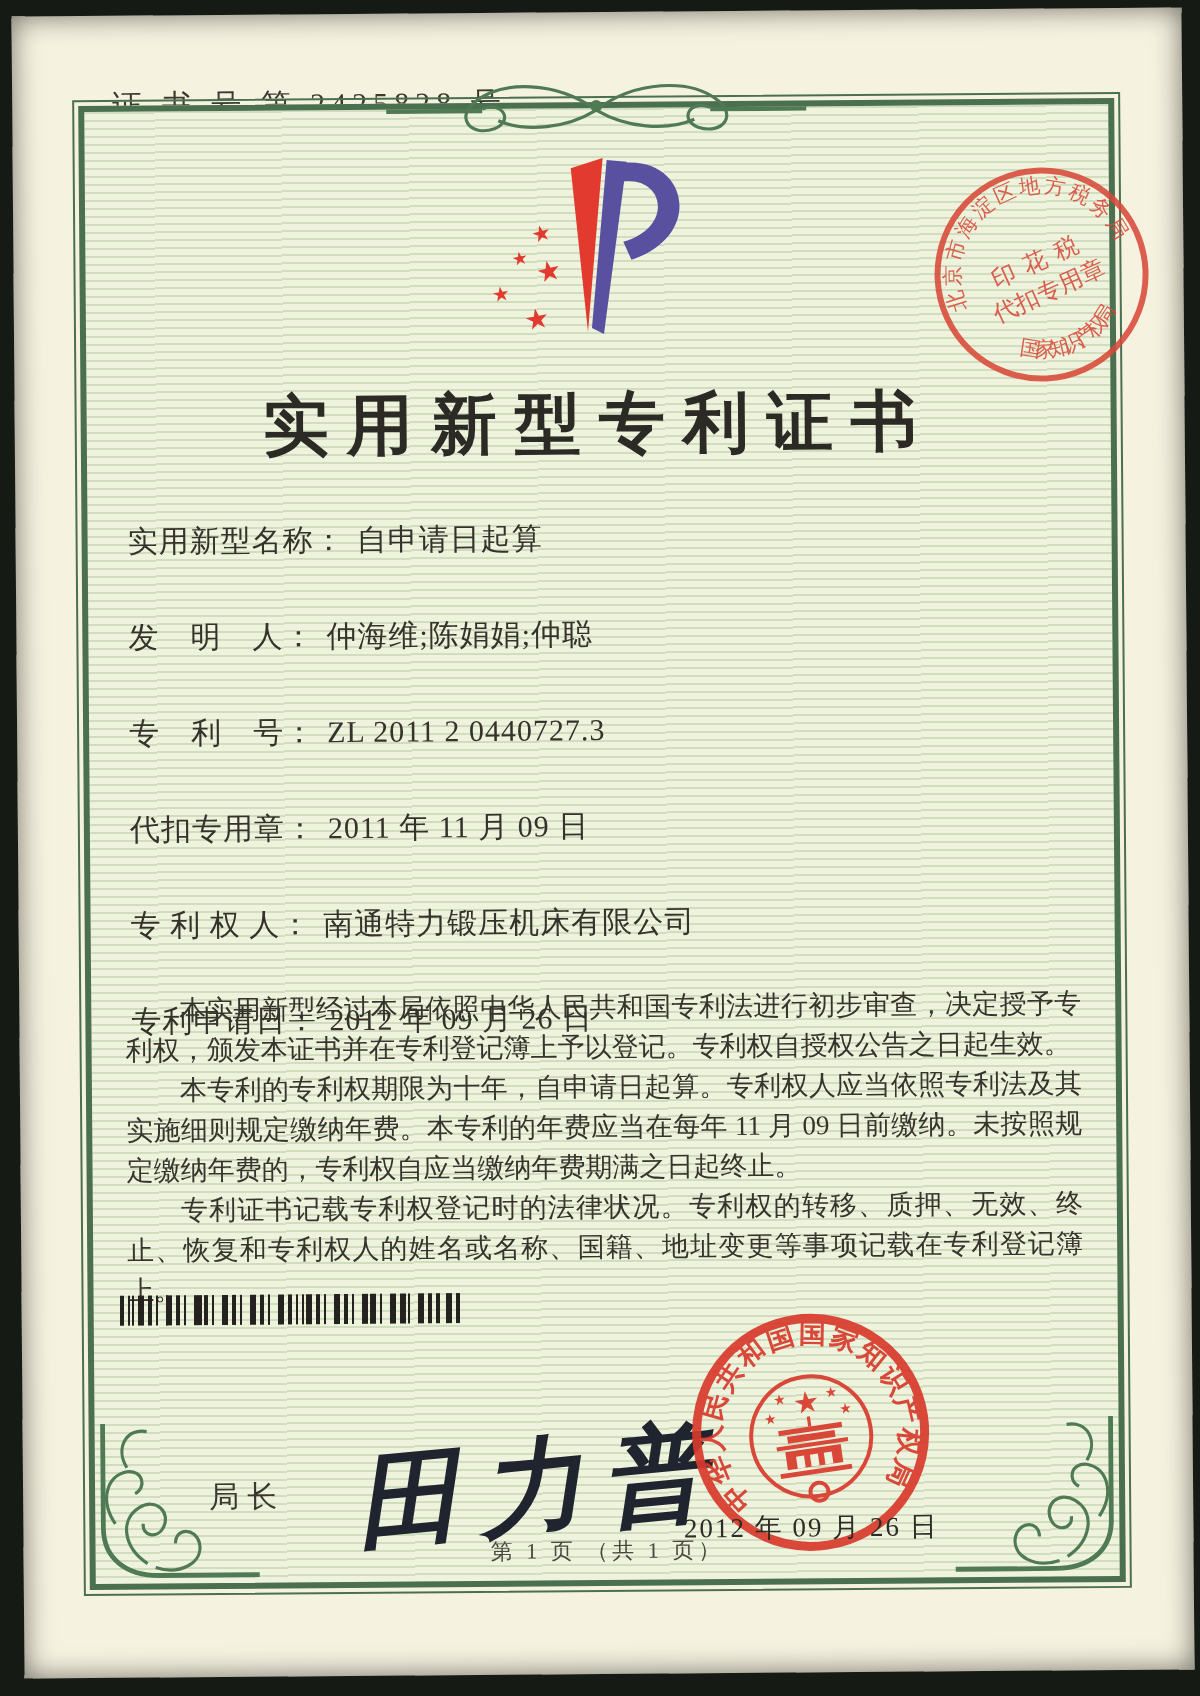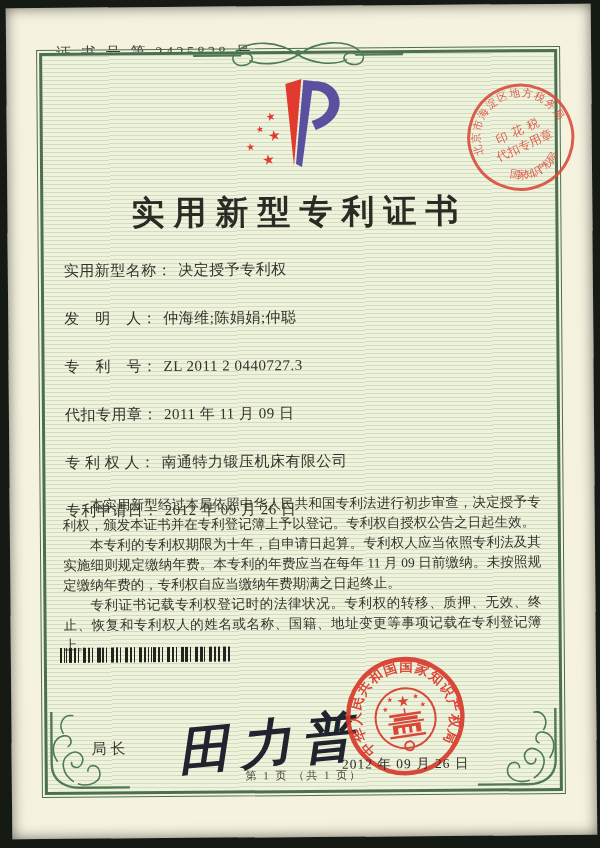--- a/index.html
+++ b/index.html
@@ -45,21 +45,21 @@
     font-size:13.5px;line-height:20px;color:#36342d;text-align:justify;
   }
   .paragraphs p{margin:0;text-indent:2em;}
   .barcode{
     position:absolute;left:13px;top:592px;width:172px;height:15px;
     background-image:
       repeating-linear-gradient(90deg,#24221f 0 2px,rgba(0,0,0,0) 2px 4px,#24221f 4px 5px,rgba(0,0,0,0) 5px 9px,#24221f 9px 12px,rgba(0,0,0,0) 12px 14px),
       repeating-linear-gradient(90deg,rgba(0,0,0,0) 0 6px,#24221f 6px 7px,rgba(0,0,0,0) 7px 17px);
   }
   .director-label{
-    position:absolute;left:44px;top:684px;font-size:15px;letter-spacing:4px;color:#3a382f;
+    position:absolute;left:57px;top:684px;font-size:15px;letter-spacing:4px;color:#3a382f;
   }
   .signature{position:absolute;left:118px;top:638px;}
   .seal{position:absolute;left:283px;top:588px;opacity:.92;}
   .seal-date{
     position:absolute;left:288px;top:702px;width:140px;text-align:center;
     font-size:13.5px;letter-spacing:1px;color:#2e2c26;white-space:nowrap;
   }
   .footer{
     position:absolute;left:0;right:0;bottom:7px;text-align:center;
     font-size:11px;letter-spacing:2px;color:#4a473e;
@@ -148,21 +148,21 @@
               <text transform="translate(22.330200435616106,34.385493285762394) rotate(327)" font-size="10.5" text-anchor="middle">局</text>
             </g>
           <text x="0" y="-3" text-anchor="middle" font-size="12" letter-spacing="1">印 花 税</text>
           <text x="0" y="13" text-anchor="middle" font-size="12">代扣专用章</text>
         </g>
       </svg>
 
       <div class="title">实用新型专利证书</div>
 
       <div class="fields">
-        <div class="field-row"><span class="f-label">实用新型名称：</span><span class="f-value">决定授予专利权</span></div>
+        <div class="field-row"><span class="f-label">实用新型名称：</span><span class="f-value">自申请日起算</span></div>
         <div class="field-row"><span class="f-label">发　明　人：</span><span class="f-value">仲海维;陈娟娟;仲聪</span></div>
         <div class="field-row"><span class="f-label">专　利　号：</span><span class="f-value">ZL 2011 2 0440727.3</span></div>
         <div class="field-row"><span class="f-label">代扣专用章：</span><span class="f-value">2011 年 11 月 09 日</span></div>
         <div class="field-row"><span class="f-label">专 利 权 人：</span><span class="f-value">南通特力锻压机床有限公司</span></div>
         <div class="field-row"><span class="f-label">专利申请日：</span><span class="f-value">2012 年 09 月 26 日</span></div>
       </div>
 
       <div class="paragraphs">
         <p>本实用新型经过本局依照中华人民共和国专利法进行初步审查，决定授予专利权，颁发本证书并在专利登记簿上予以登记。专利权自授权公告之日起生效。</p>
         <p>本专利的专利权期限为十年，自申请日起算。专利权人应当依照专利法及其实施细则规定缴纳年费。本专利的年费应当在每年 11 月 09 日前缴纳。未按照规定缴纳年费的，专利权自应当缴纳年费期满之日起终止。</p>

